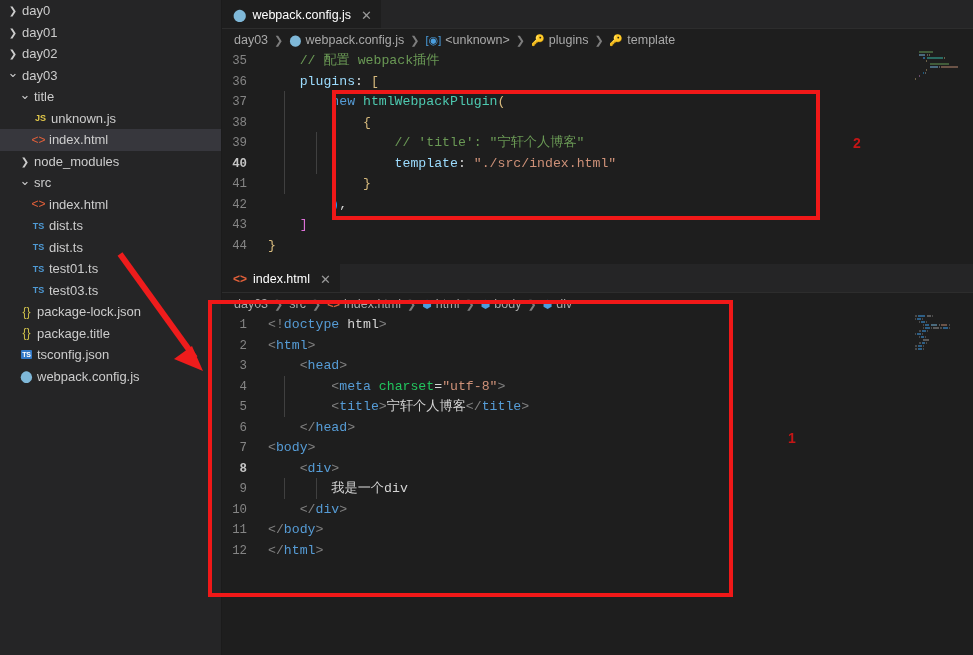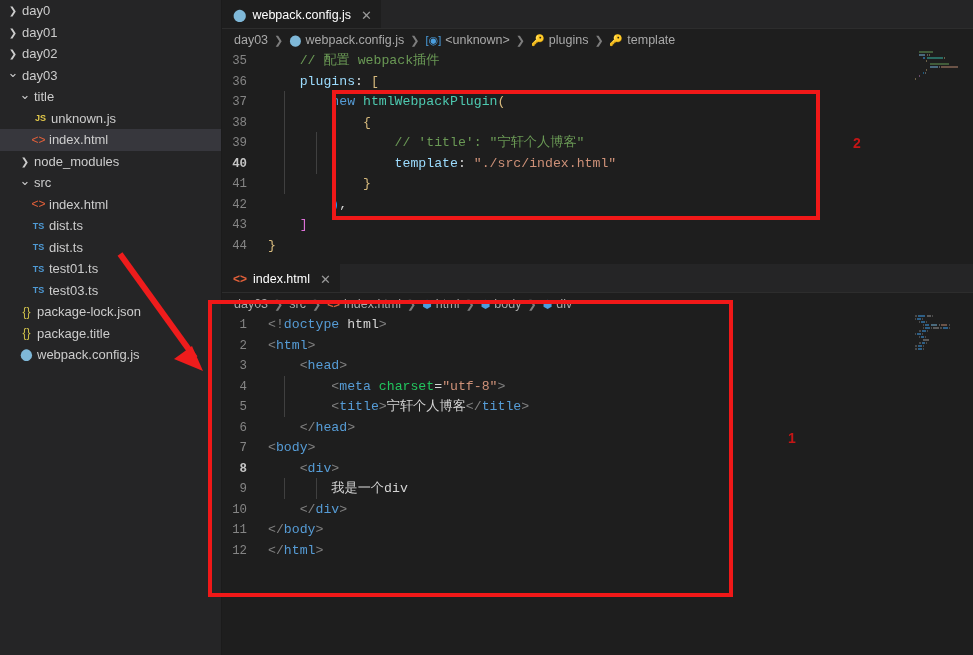--- a/index.html
+++ b/index.html
@@ -188,20 +188,24 @@
         </div>
         <div class="row" style="padding-left: 18px;">
           <span class="fi json">{}</span>
           <span class="lbl">package-lock.json</span>
         </div>
         <div class="row" style="padding-left: 18px;">
           <span class="fi json">{}</span>
           <span class="lbl">package.title</span>
         </div>
         <div class="row" style="padding-left: 18px;">
+          <span class="fi tsbox"><span>TS</span></span>
+          <span class="lbl">tsconfig.json</span>
+        </div>
+        <div class="row" style="padding-left: 18px;">
           <span class="fi wp">⬤</span>
           <span class="lbl">webpack.config.js</span>
         </div>
       </div>
   </div>
 
   <div class="editor-col">
 
     <div class="tabbar">
       <div class="tab">

